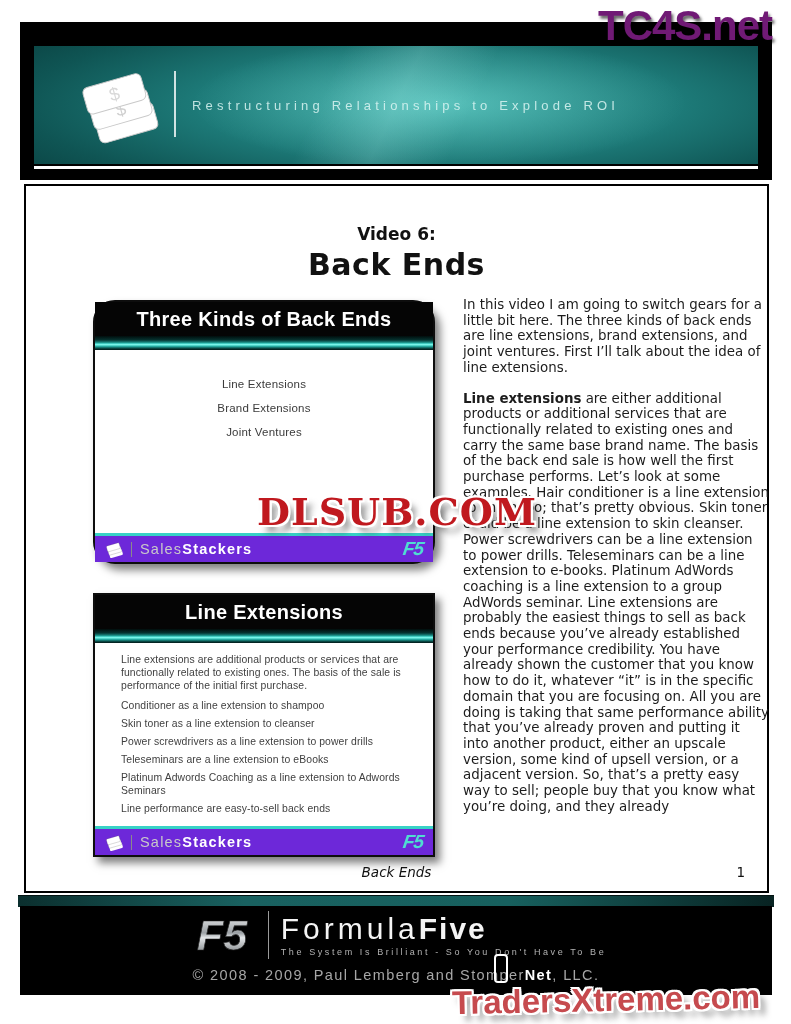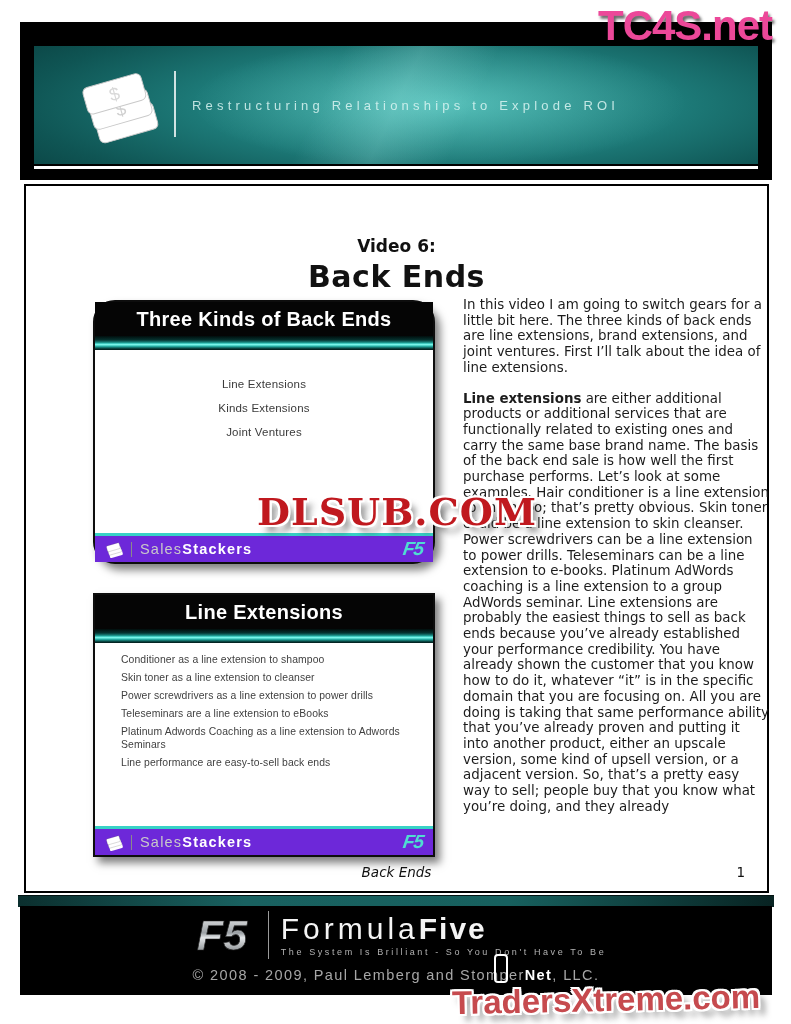--- a/index.html
+++ b/index.html
@@ -22,21 +22,21 @@
   .logo-cards{width:92px;height:84px;}
   .logo-sep{width:2px;height:66px;background:rgba(255,255,255,.8);margin:0 16px 0 6px;}
   .brand-main{font-family:"Liberation Sans",sans-serif;font-size:42px;color:#fff;line-height:44px;white-space:nowrap;}
   .brand-sales{font-weight:400;letter-spacing:4px;}
   .brand-stackers{font-weight:700;letter-spacing:3px;}
   .brand-tm{font-size:10px;vertical-align:18px;letter-spacing:0;color:#e8e8e8;}
   .brand-tagline{font-family:"Liberation Sans",sans-serif;font-size:13px;letter-spacing:4.2px;
     color:rgba(218,244,242,.85);margin-top:3px;white-space:nowrap;}
   
   .frame{position:absolute;left:24px;top:184px;width:741px;height:705px;border:2px solid #000;background:#fff;}
-  .title-wrap{position:absolute;left:24px;top:236px;width:745px;text-align:center;color:#111;}
+  .title-wrap{position:absolute;left:24px;top:224px;width:745px;text-align:center;color:#111;}
   .kicker{font-size:17px;font-weight:bold;}
   .heading{font-size:30px;font-weight:bold;margin-top:3px;letter-spacing:.5px;}
   
   .slide{position:absolute;left:93px;width:338px;height:260px;background:#fff;border:2px solid #0d0d0d;
     box-shadow:5px 6px 8px rgba(0,0,0,.5);display:flex;flex-direction:column;}
   .slide-1{top:300px;border-radius:22px;}
   .slide-2{top:593px;}
   .slide-header{background:#050505;height:34px;display:flex;align-items:center;justify-content:center;flex:0 0 auto;}
   .slide-title{color:#fff;font-weight:bold;font-size:20px;font-family:"Liberation Sans",sans-serif;letter-spacing:.3px;}
   .slide-stripe{height:14px;flex:0 0 auto;
@@ -74,21 +74,21 @@
   .ff-formula{font-weight:400;letter-spacing:4px;}
   .ff-five{font-weight:800;letter-spacing:2px;}
   .ff-tag{font-family:"Liberation Sans",sans-serif;font-size:9px;letter-spacing:2.6px;color:#b2b2b2;margin-top:3px;white-space:nowrap;}
   .copyright{text-align:center;margin-top:8px;font-family:"Liberation Sans",sans-serif;
     font-size:14.5px;letter-spacing:1.4px;color:#a6a6a6;white-space:nowrap;}
   .cr-bold{color:#fff;font-weight:bold;}
   .artifact-rect{position:absolute;left:474px;top:48px;width:10px;height:25px;border:2px solid #fff;border-radius:4px;}
   
   .wm{position:absolute;z-index:60;white-space:nowrap;}
   .wm-tc4s{left:598px;top:2px;font-family:"Liberation Sans",sans-serif;font-weight:900;font-size:42px;
-    letter-spacing:-1px;color:#ec4899;text-shadow:2px 3px 3px rgba(0,0,0,.6);}
+    letter-spacing:-1px;color:#701a75;text-shadow:2px 3px 3px rgba(0,0,0,.6);}
   .outline-white{text-shadow:
     -2px -2px 0 #fff, 2px -2px 0 #fff, -2px 2px 0 #fff, 2px 2px 0 #fff,
     -2px 0 0 #fff, 2px 0 0 #fff, 0 -2px 0 #fff, 0 2px 0 #fff,
     6px 7px 6px rgba(40,40,40,.5);}
   .wm-dlsub{left:257px;top:489px;font-family:"DejaVu Serif",serif;font-weight:bold;font-size:38px;
     letter-spacing:1px;color:#c0191f;}
   .wm-traders{left:452px;top:981px;font-family:"Liberation Sans",sans-serif;font-weight:bold;font-size:33px;
     color:#c64a4e;transform:rotate(-1.2deg);}
 </style>
 </head>
@@ -123,21 +123,21 @@
 </div>
 
 <div class="slide slide-1">
   <div class="slide-header">
     <span class="slide-title">Three Kinds of Back Ends</span>
   </div>
   <div class="slide-stripe"></div>
   <div class="slide-body">
     <div class="s1-items">
       <div class="s1-item">Line Extensions</div>
-      <div class="s1-item">Kinds Extensions</div>
+      <div class="s1-item">Brand Extensions</div>
       <div class="s1-item">Joint Ventures</div>
     </div>
   </div>
   <div class="slide-footer">
     <svg class="sf-cards" viewBox="0 0 100 92">
       <g transform="rotate(-16 50 46)">
         <rect x="16" y="52" width="66" height="30" rx="6" fill="#ffffff"></rect>
         <rect x="14" y="36" width="66" height="30" rx="6" fill="#ffffff" stroke="#555"></rect>
         <rect x="12" y="18" width="66" height="30" rx="6" fill="#ffffff" stroke="#555"></rect>
       </g>
@@ -148,20 +148,21 @@
   </div>
 </div>
 
 <div class="slide slide-2">
   <div class="slide-header">
     <span class="slide-title">Line Extensions</span>
   </div>
   <div class="slide-stripe"></div>
   <div class="slide-body">
     <div class="s2-items">
+      <div class="s2-item para">Line extensions are additional products or services that are functionally related to existing ones. The basis of the sale is performance of the initial first purchase.</div>
       <div class="s2-item">Conditioner as a line extension to shampoo</div>
       <div class="s2-item">Skin toner as a line extension to cleanser</div>
       <div class="s2-item">Power screwdrivers as a line extension to power drills</div>
       <div class="s2-item">Teleseminars are a line extension to eBooks</div>
       <div class="s2-item">Platinum Adwords Coaching as a line extension to Adwords Seminars</div>
       <div class="s2-item">Line performance are easy-to-sell back ends</div>
     </div>
   </div>
   <div class="slide-footer">
     <svg class="sf-cards" viewBox="0 0 100 92">

